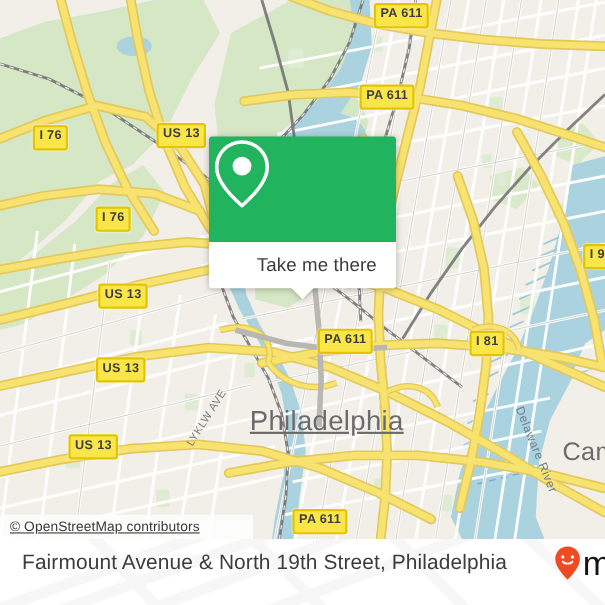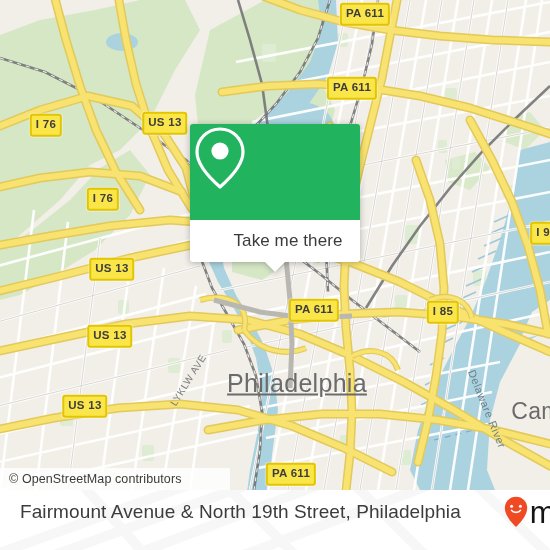--- a/index.html
+++ b/index.html
@@ -6,21 +6,21 @@
   body{width:550px;height:550px;overflow:hidden;font-family:"Liberation Sans",sans-serif;}
   #app{position:relative;width:550px;height:550px;overflow:hidden;background:#fff;}
 
   
   .map{position:absolute;left:0;top:0;width:550px;height:490px;overflow:hidden;background:#f2efe9;}
   .map svg{position:absolute;left:0;top:0;}
 
   
   .attrib{position:absolute;left:0;bottom:0;height:22px;width:230px;
           background:rgba(255,255,255,.78);display:flex;align-items:center;}
-  .attrib span{font-size:12.5px;color:#3a3a3a;padding-left:9px;letter-spacing:.1px;white-space:nowrap;}
+  .attrib span{font-size:12.5px;color:#3a3a3a;padding-left:9px;letter-spacing:.1px;white-space:nowrap;text-decoration:underline;}
 
   
   .shield{position:absolute;transform:translate(-50%,-50%);
           background:#fbe64a;border:2px solid #e2c500;border-radius:3px;
           color:#3d3d3d;font-size:11.5px;font-weight:bold;line-height:1;
           padding:3px 4px 4px;white-space:nowrap;letter-spacing:.3px;
           box-shadow:0 0 0 1px rgba(255,255,255,.35);}
 
   
   .place{position:absolute;transform:translate(-50%,-50%);color:#6b6b6b;white-space:nowrap;}
@@ -306,21 +306,21 @@
 
     <div class="shield" style="left:365px;top:14px;">PA 611</div>
     <div class="shield" style="left:352px;top:88px;">PA 611</div>
     <div class="shield" style="left:46px;top:125px;">I 76</div>
     <div class="shield" style="left:165px;top:123px;">US 13</div>
     <div class="shield" style="left:103px;top:199px;">I 76</div>
     <div class="shield" style="left:112px;top:269px;">US 13</div>
     <div class="shield" style="left:110px;top:336px;">US 13</div>
     <div class="shield" style="left:85px;top:406px;">US 13</div>
     <div class="shield" style="left:314px;top:310px;">PA 611</div>
-    <div class="shield" style="left:443px;top:312px;">I 85</div>
+    <div class="shield" style="left:443px;top:312px;">I 81</div>
     <div class="shield" style="left:543px;top:233px;">I 9</div>
     <div class="shield" style="left:291px;top:474px;">PA 611</div>
 
     <div class="attrib">
       <span>© OpenStreetMap contributors</span>
     </div>
 
     <div class="popup">
       <div class="top">
         <svg width="60" height="68" viewBox="0 0 60 68">

